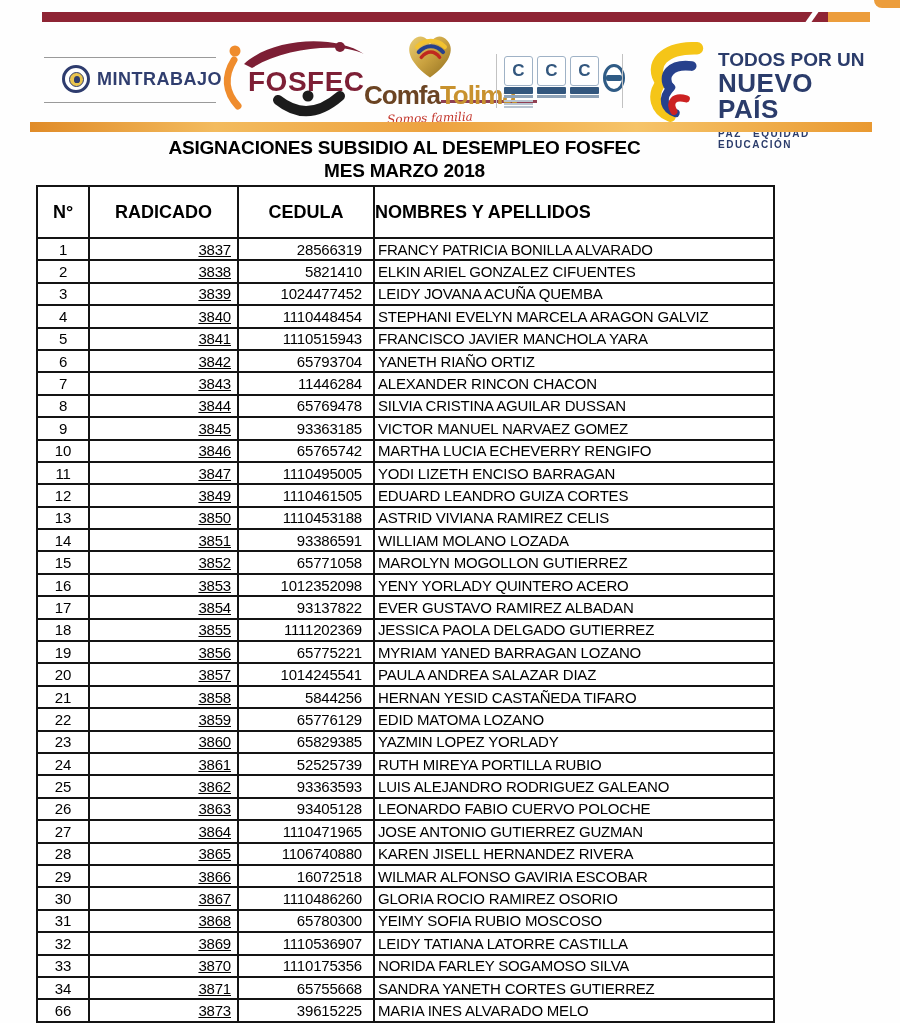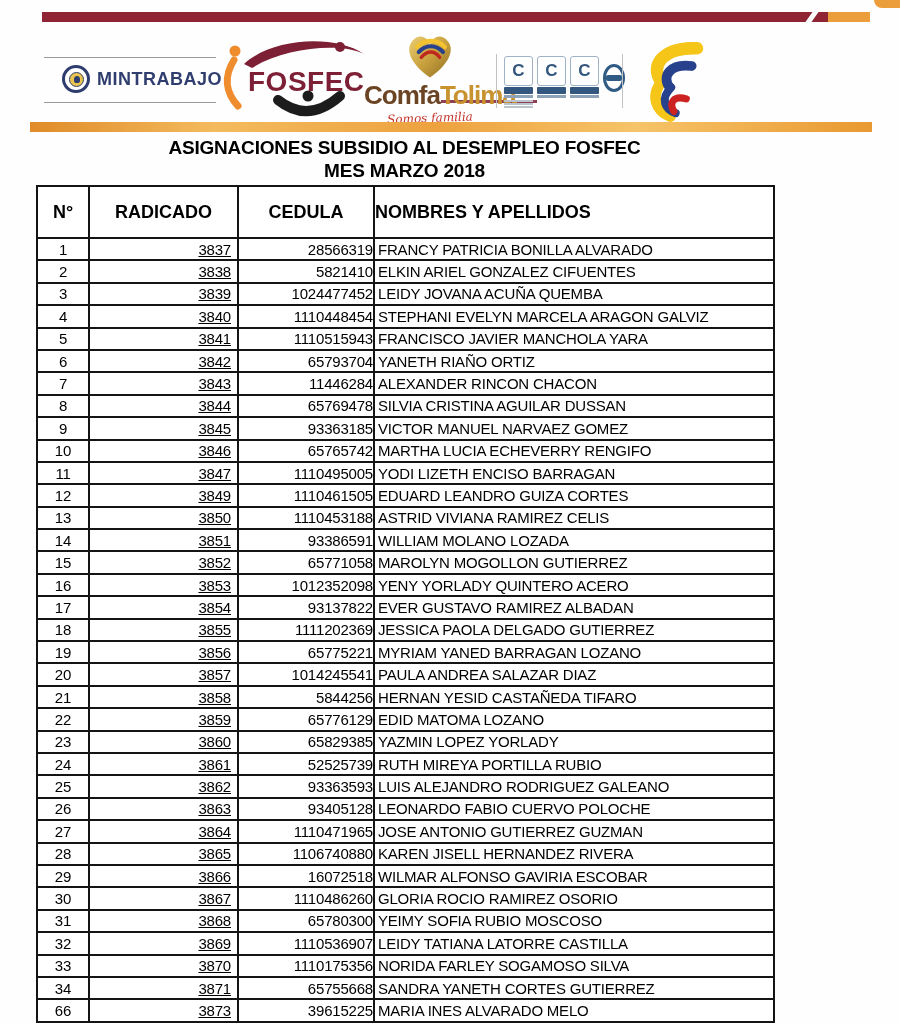--- a/index.html
+++ b/index.html
@@ -68,21 +68,21 @@
   .doc-table thead tr { height:52px; }
   .doc-table tbody tr { height:22.4px; }
   .doc-table th { font-size:18px; font-weight:bold; color:#000; background:#fff; }
   .th-num { width:52px; text-align:center; }
   .th-radicado { width:149px; text-align:center; }
   .th-cedula { width:136px; text-align:center; }
   .th-nombres { width:400px; text-align:left; padding-left:0; }
   .doc-table td { font-size:15px; color:#000; letter-spacing:-0.2px; }
   td.col-num { text-align:center; }
   td.col-radicado { text-align:right; padding-right:6px;text-decoration:underline; }
-  td.col-cedula { text-align:right; padding-right:0; }
+  td.col-cedula { text-align:right; padding-right:11px; }
   td.col-nombres { text-align:left; padding-left:3px; }
 </style>
 </head>
 <body>
 
 <div class="page">
 
   <div class="topbar-maroon"></div>
   <div class="topbar-slash"></div>
   <div class="topbar-orange"></div>
@@ -161,20 +161,25 @@
     <div class="divider d2"></div>
 
     <div class="nuevopais">
       <svg width="86" height="80" viewBox="0 0 70 90">
         <path d="M62,7 C24,6 8,26 22,45" fill="none" stroke="#f5c518" stroke-width="14" stroke-linecap="round"></path>
         <path d="M22,45 C10,60 15,77 32,84" fill="none" stroke="#f5c518" stroke-width="12" stroke-linecap="round"></path>
         <path d="M56,27 C32,24 22,38 31,51" fill="none" stroke="#27418c" stroke-width="11" stroke-linecap="round"></path>
         <path d="M33,51 C20,64 26,76 38,80" fill="none" stroke="#27418c" stroke-width="9" stroke-linecap="round"></path>
         <path d="M50,64 C36,60 30,68 36,78" fill="none" stroke="#cc2222" stroke-width="8" stroke-linecap="round"></path>
       </svg>
+      <div class="np-text">
+        <div class="np-l1">TODOS POR UN</div>
+        <div class="np-l2">NUEVO PAÍS</div>
+        <div class="np-motto">PAZ EQUIDAD EDUCACIÓN</div>
+      </div>
     </div>
   </header>
 
   <div class="orange-bar"></div>
 
   <div class="title-block">
     <div class="title-line">ASIGNACIONES SUBSIDIO AL DESEMPLEO FOSFEC</div>
     <div class="title-line">MES MARZO 2018</div>
   </div>
 

